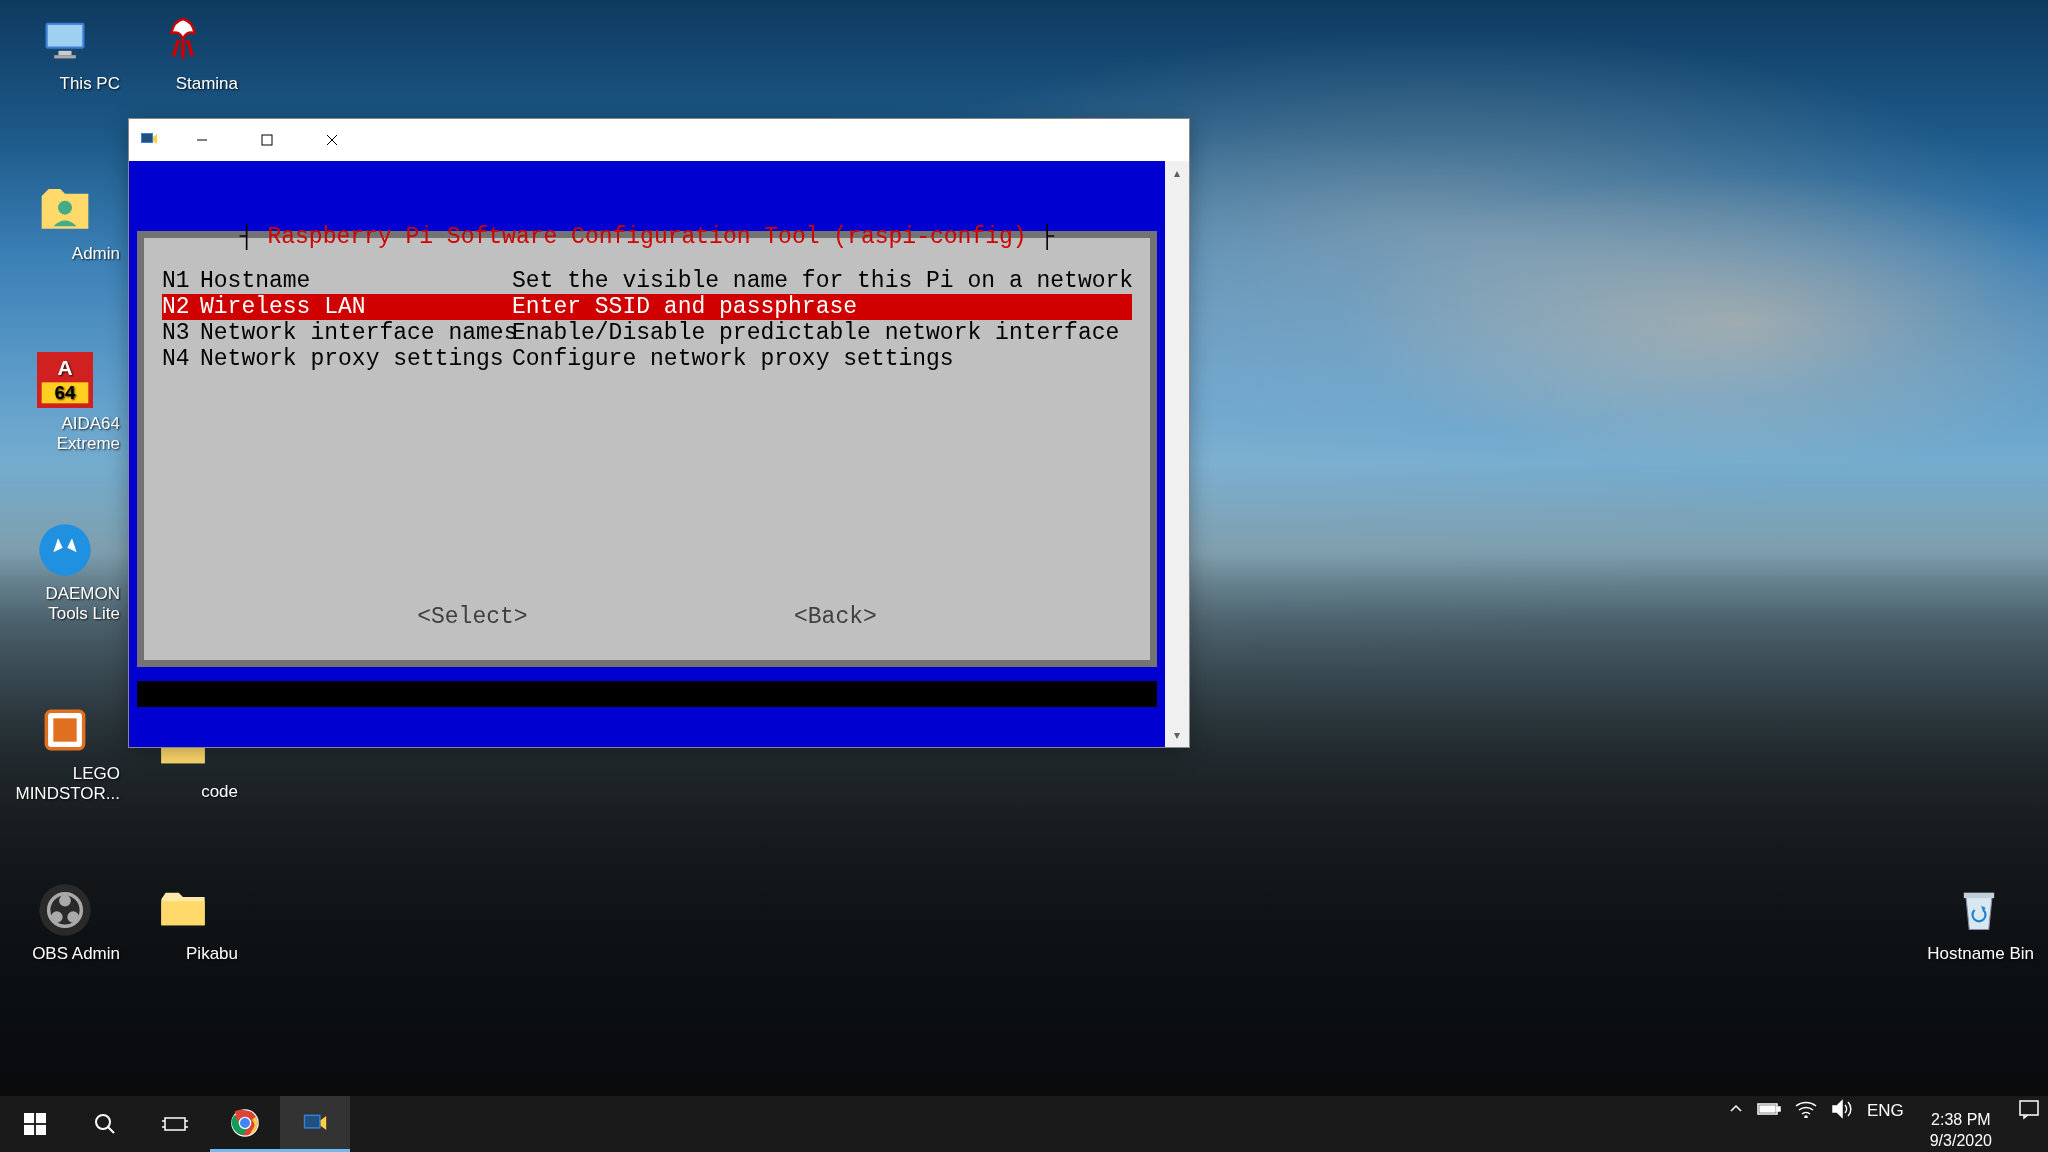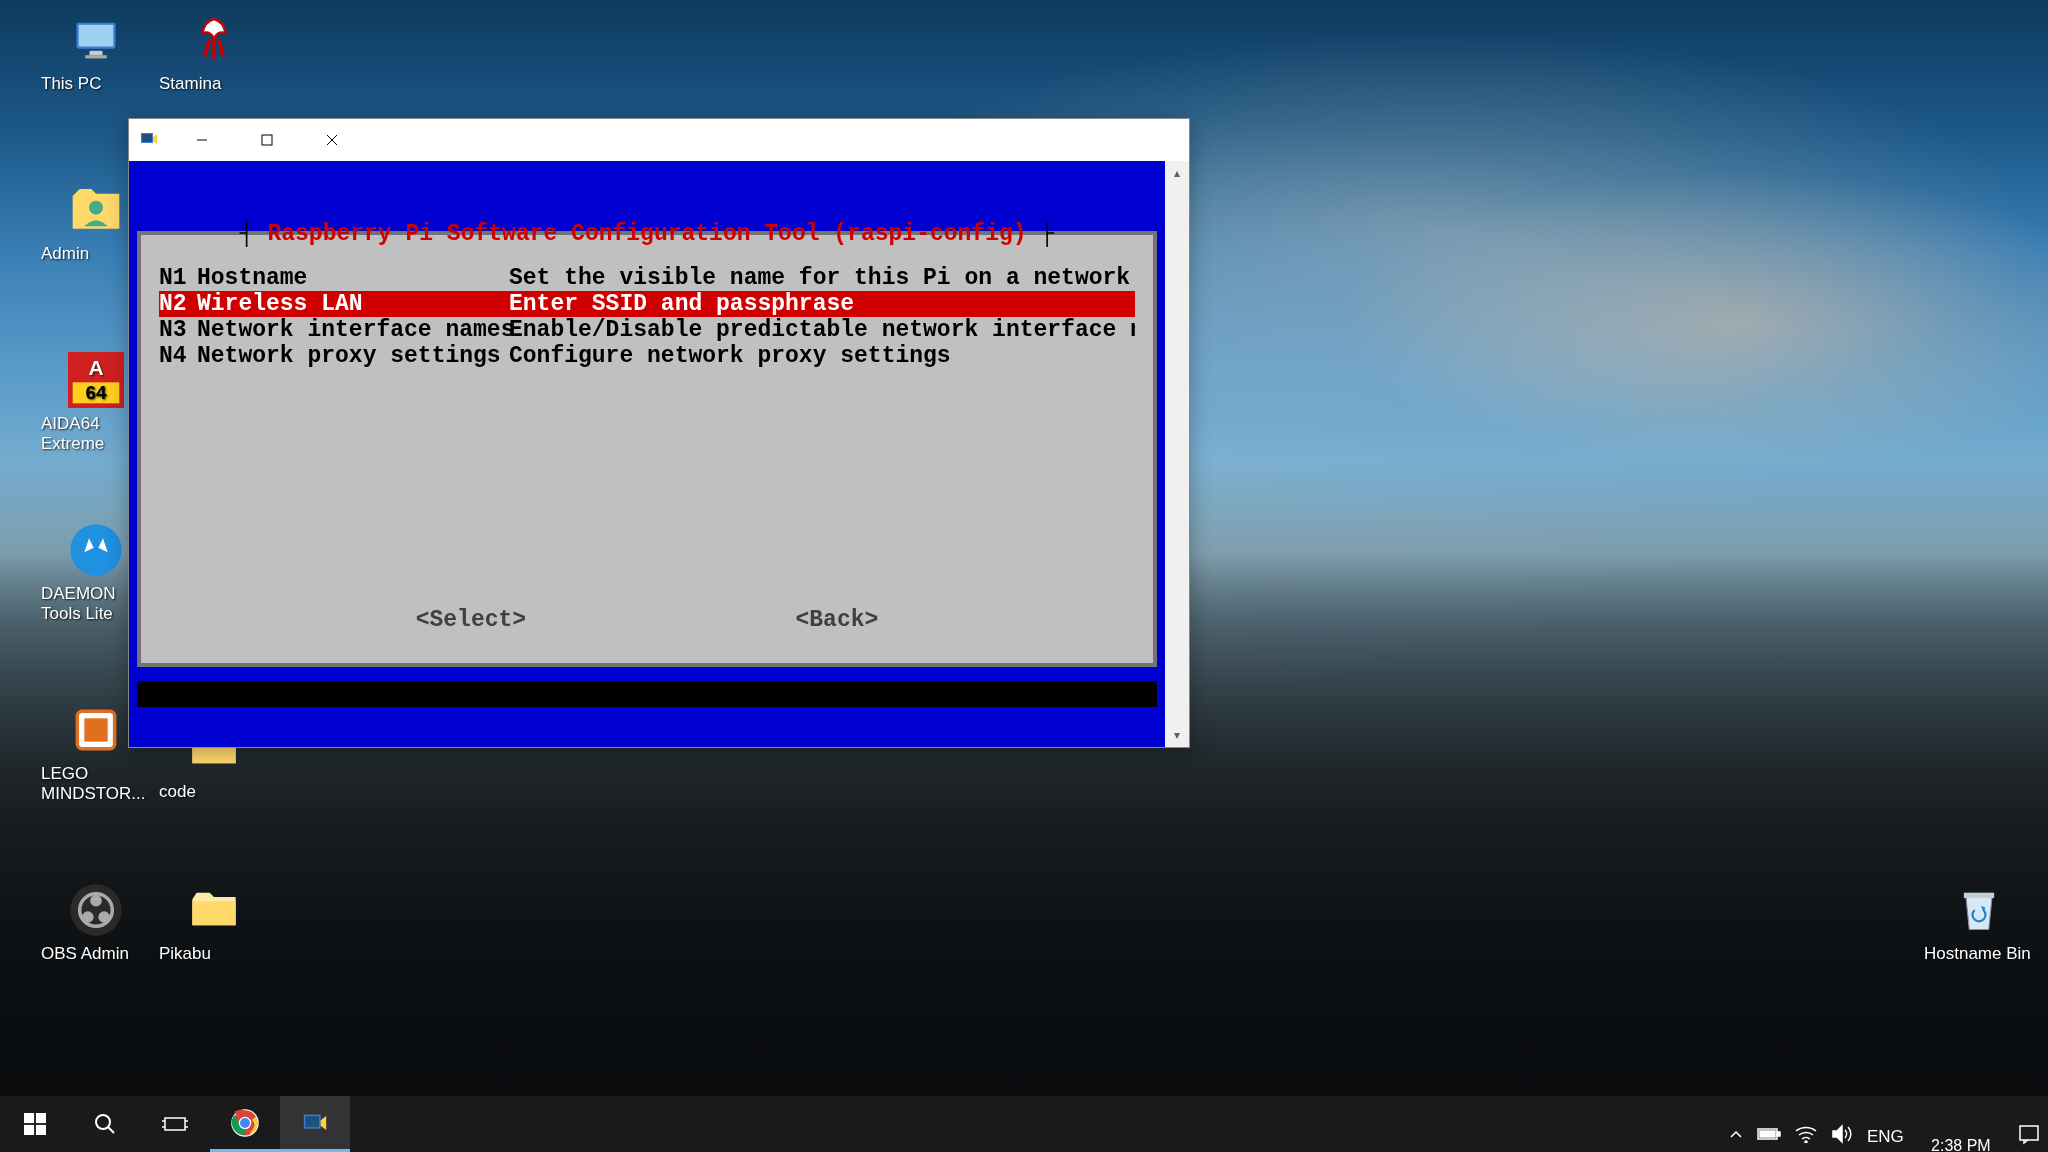--- a/index.html
+++ b/index.html
@@ -19,24 +19,23 @@
     linear-gradient(to bottom, #0e3a5f 0%, #1d5a8a 12%, #3a7fb5 22%, #5a9ac8 32%, #7ab0d0 42%, #9ac2d4 48%, #6a8a9a 54%, #3a4a52 65%, #2a3036 72%, #181e22 82%, #0c1014 100%);
 }
 .rocks {
   position: absolute; left: 0; right: 0; bottom: 56px; height: 55%;
   background:
     linear-gradient(to bottom, transparent 0%, rgba(20,25,28,0.3) 20%, rgba(15,18,20,0.6) 50%, rgba(8,10,12,0.9) 100%);
 }
 
 
 .desktop-icon {
-  position: absolute; width: 110px; text-align: left;
+  position: absolute; width: 110px; text-align: right;
   color: #fff; font-size: 17px; cursor: pointer;
   text-shadow: 1px 1px 2px rgba(0,0,0,0.8);
-  margin-left: 31px;
 }
 .desktop-icon .icon-img {
   width: 64px; height: 64px; margin: 0 auto 2px;
   display: flex; align-items: center; justify-content: center;
 }
 .desktop-icon .label { display: block; line-height: 1.2; }
 
 
 .window {
   position: absolute; left: 128px; top: 118px; width: 1062px; height: 630px;
@@ -69,21 +68,21 @@
 .scroll-arrow {
   position: absolute; width: 24px; height: 24px; background: #f0f0f0;
   display: flex; align-items: center; justify-content: center;
   color: #606060; font-size: 12px; cursor: pointer;
 }
 .scroll-arrow.up { top: 0; }
 .scroll-arrow.down { bottom: 0; }
 
 .config-box {
   position: absolute; left: 8px; top: 70px; right: 8px; bottom: 80px;
-  background: #c0c0c0; border: 4px solid #737373; font-weight: bold;
+  background: #c0c0c0; border: 7px solid #737373;
 }
 .config-title {
   position: absolute; top: -14px; left: 0; right: 0; text-align: center;
   color: #d00000;
 }
 .config-title .frame-line { color: #000; }
 .menu-items { padding: 30px 18px 0; }
 .menu-row {
   display: flex; white-space: pre; color: #000;
 }
@@ -97,21 +96,21 @@
   color: #404040;
 }
 .black-bar {
   position: absolute; left: 8px; right: 8px; height: 26px; bottom: 40px;
   background: #000;
 }
 
 
 .taskbar {
   position: absolute; left: 0; right: 0; bottom: 0; height: 56px;
-  background: #1a1a1a; display: flex; align-items: flex-start;
+  background: #1a1a1a; display: flex; align-items: flex-end;
   color: #fff;
 }
 .task-btn {
   width: 70px; height: 56px; display: flex; align-items: center; justify-content: center;
   cursor: pointer;
 }
 .task-btn.active { background: #333; border-bottom: 3px solid #76b9ed; }
 .task-btn.running { border-bottom: 3px solid #76b9ed; }
 .task-spacer { flex: 1; }
 .tray { display: flex; align-items: center; gap: 14px; padding: 0 8px; font-size: 17px; }

